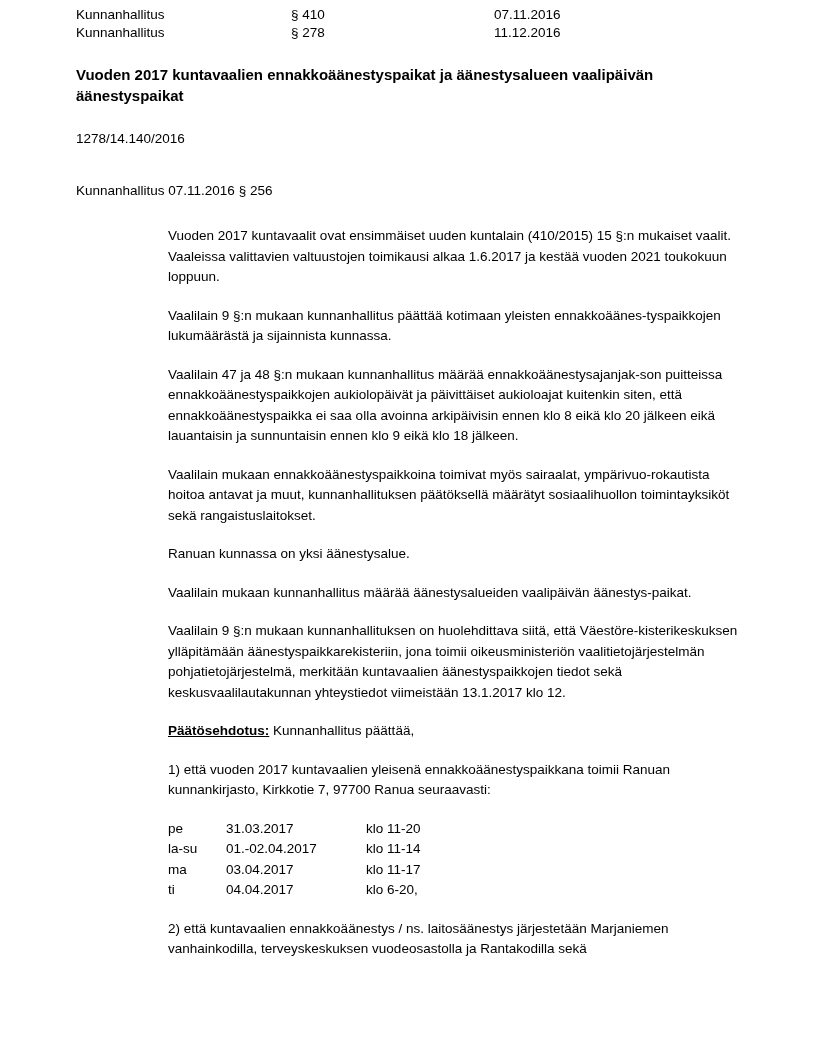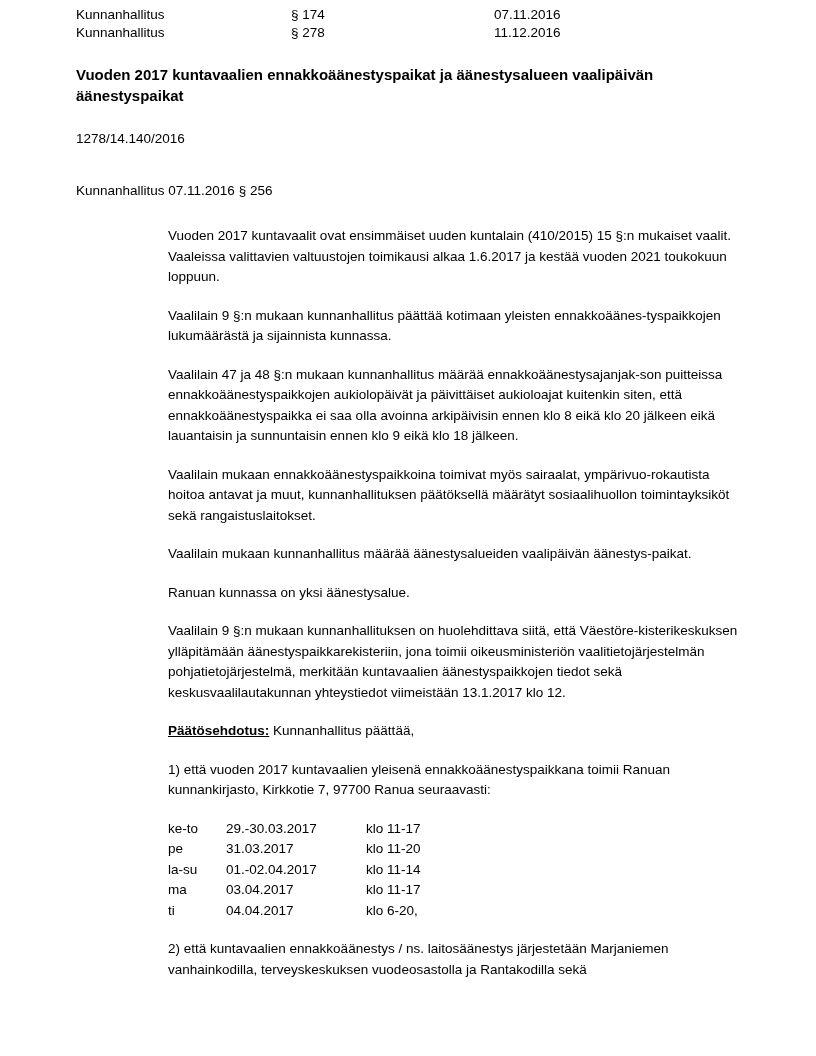--- a/index.html
+++ b/index.html
@@ -91,21 +91,21 @@
   .sc-col3 { width: 120px; }
 </style>
 </head>
 <body>
 
 <div class="page">
 
   <div class="header-rows">
     <div class="header-row">
       <div class="hr-name">Kunnanhallitus</div>
-      <div class="hr-sec">§ 174</div>
+      <div class="hr-sec">§ 410</div>
       <div class="hr-date">07.11.2016</div>
     </div>
     <div class="header-row">
       <div class="hr-name">Kunnanhallitus</div>
       <div class="hr-sec">§ 278</div>
       <div class="hr-date">11.12.2016</div>
     </div>
   </div>
 
   <div class="doc-title">Vuoden 2017 kuntavaalien ennakkoäänestyspaikat ja äänestysalueen vaalipäivän äänestyspaikat</div>
@@ -113,38 +113,33 @@
   <div class="doc-ref">1278/14.140/2016</div>
 
   <div class="doc-org">Kunnanhallitus 07.11.2016 § 256</div>
 
   <div class="body-block">
 
     <p class="para">Vuoden 2017 kuntavaalit ovat ensimmäiset uuden kuntalain (410/2015) 15 §:n mukaiset vaalit. Vaaleissa valittavien valtuustojen toimikausi alkaa 1.6.2017 ja kestää vuoden 2021 toukokuun loppuun.</p>
     <p class="para">Vaalilain 9 §:n mukaan kunnanhallitus päättää kotimaan yleisten ennakkoäänes-tyspaikkojen lukumäärästä ja sijainnista kunnassa.</p>
     <p class="para">Vaalilain 47 ja 48 §:n mukaan kunnanhallitus määrää ennakkoäänestysajanjak-son puitteissa ennakkoäänestyspaikkojen aukiolopäivät ja päivittäiset aukioloajat kuitenkin siten, että ennakkoäänestyspaikka ei saa olla avoinna arkipäivisin ennen klo 8 eikä klo 20 jälkeen eikä lauantaisin ja sunnuntaisin ennen klo 9 eikä klo 18 jälkeen.</p>
     <p class="para">Vaalilain mukaan ennakkoäänestyspaikkoina toimivat myös sairaalat, ympärivuo-rokautista hoitoa antavat ja muut, kunnanhallituksen päätöksellä määrätyt sosiaalihuollon toimintayksiköt sekä rangaistuslaitokset.</p>
+    <p class="para">Ranuan kunnassa on yksi äänestysalue.</p>
     <p class="para">Vaalilain mukaan kunnanhallitus määrää äänestysalueiden vaalipäivän äänestys-paikat.</p>
-    <p class="para">Ranuan kunnassa on yksi äänestysalue.</p>
     <p class="para">Vaalilain 9 §:n mukaan kunnanhallituksen on huolehdittava siitä, että Väestöre-kisterikeskuksen ylläpitämään äänestyspaikkarekisteriin, jona toimii oikeusministeriön vaalitietojärjestelmän pohjatietojärjestelmä, merkitään kuntavaalien äänestyspaikkojen tiedot sekä keskusvaalilautakunnan yhteystiedot viimeistään 13.1.2017 klo 12.</p>
 
     <p class="para">
       <span class="decision-label">Päätösehdotus:</span>
       <span>Kunnanhallitus päättää,</span>
     </p>
 
     <p class="para">1) että vuoden 2017 kuntavaalien yleisenä ennakkoäänestyspaikkana toimii Ranuan kunnankirjasto, Kirkkotie 7, 97700 Ranua seuraavasti:</p>
 
     <table class="schedule">
       <tbody>
-        <tr>
-          <td class="sc-col1">ke-to</td>
-          <td class="sc-col2">29.-30.03.2017</td>
-          <td class="sc-col3">klo 11-17</td>
-        </tr>
         <tr>
           <td class="sc-col1">pe</td>
           <td class="sc-col2">31.03.2017</td>
           <td class="sc-col3">klo 11-20</td>
         </tr>
         <tr>
           <td class="sc-col1">la-su</td>
           <td class="sc-col2">01.-02.04.2017</td>
           <td class="sc-col3">klo 11-14</td>
         </tr>

